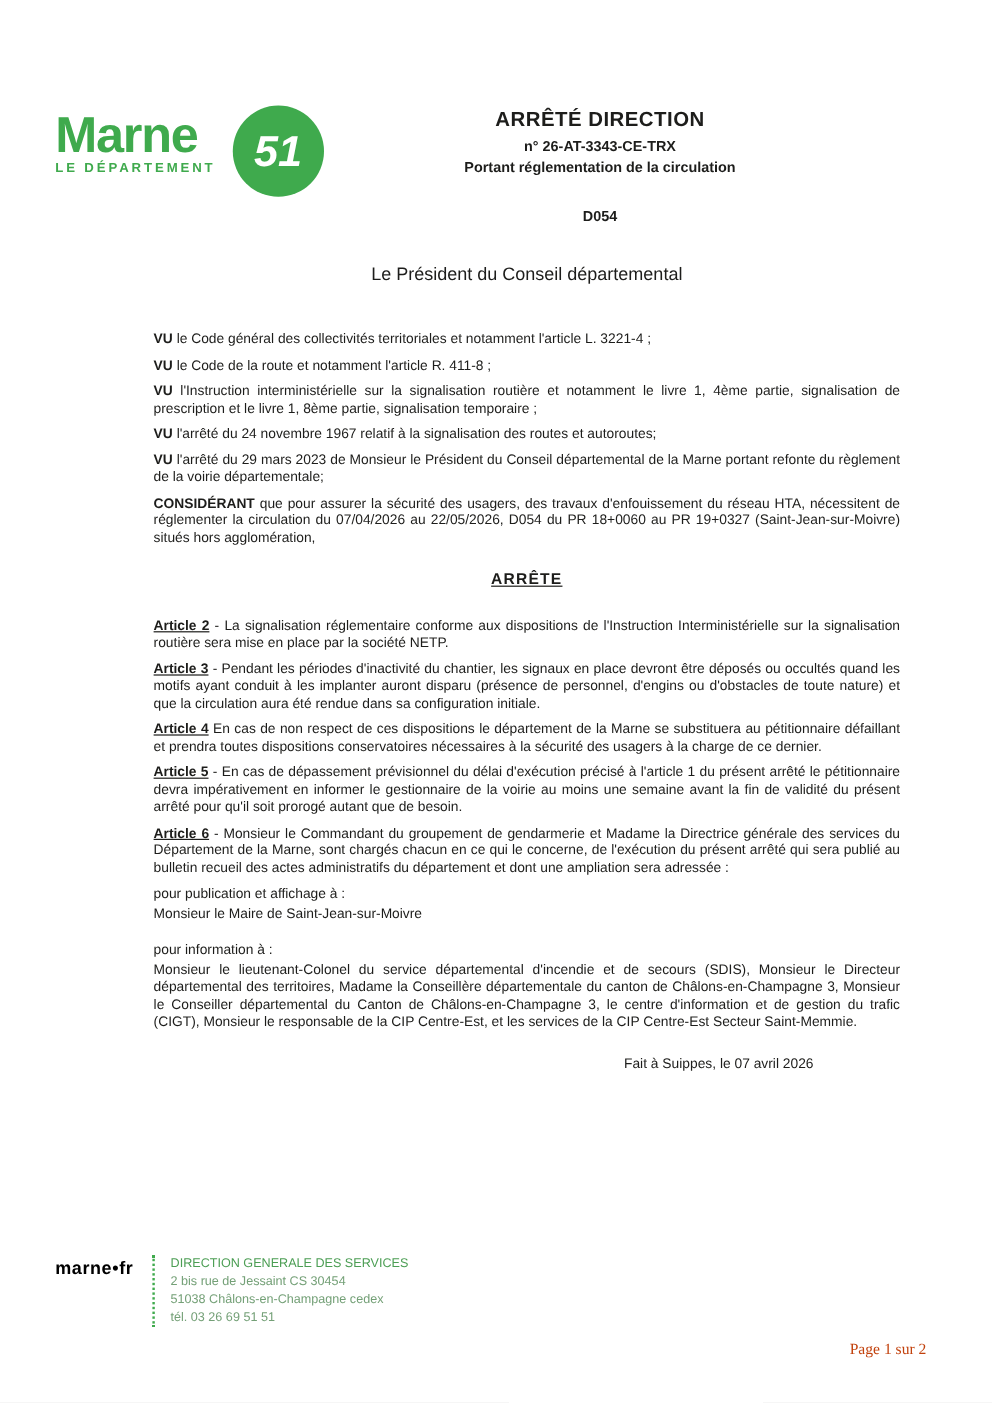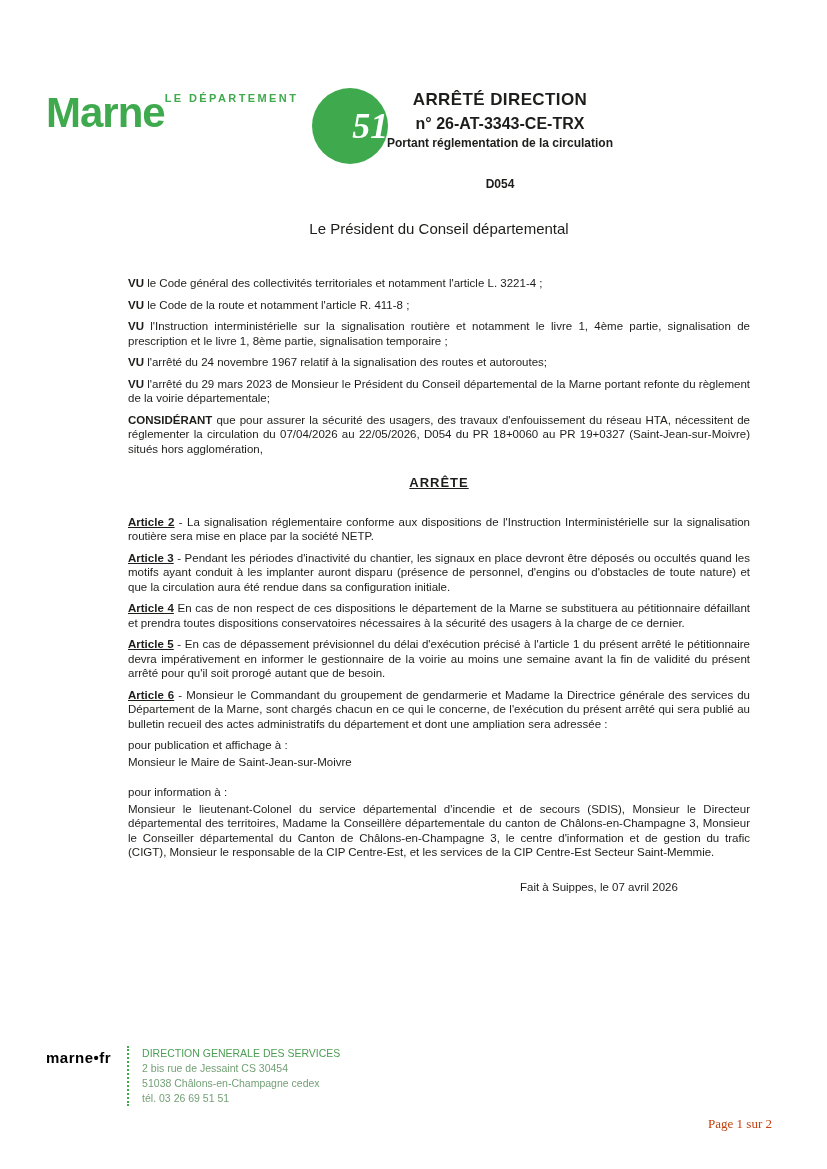--- a/index.html
+++ b/index.html
@@ -10,34 +10,34 @@
     height: 1169px;
     margin: 0 auto;
     background: #ffffff;
     font-family: "Liberation Sans", sans-serif;
     color: #1d1d1b;
     overflow: hidden;
   }
 
   
   .logo { position: absolute; left: 46px; top: 92px; display: flex; align-items: flex-start; }
-  .logo-text { display: flex; }
+  .logo-text { display: flex; flex-direction: column; }
   .logo-name { font-size: 42px; font-weight: bold; color: #3faa4d; line-height: 1; letter-spacing: -1px; }
   .logo-sub { font-size: 11px; font-weight: bold; color: #3faa4d; letter-spacing: 2.4px; margin-top: 0; }
   .logo-badge {
     width: 76px; height: 76px; border-radius: 50%;
     background: #3faa4d; color: #ffffff;
-    display: flex; align-items: center; justify-content: flex-end;
+    display: flex; align-items: center; justify-content: center;
     font-size: 36px; font-weight: bold; font-style: italic;
-    margin-left: 14px; margin-top: -4px; font-family: Liberation Serif, serif;
+    margin-left: 14px; margin-top: -4px;
   }
 
   .title-block { position: absolute; left: 300px; top: 90px; width: 400px; text-align: center; }
   .doc-title { font-size: 17px; font-weight: bold; letter-spacing: 0.4px; }
-  .doc-number { font-size: 16px; font-weight: bold; margin-top: 5px; }
+  .doc-number { font-size: 12px; font-weight: bold; margin-top: 5px; }
   .doc-subtitle { font-size: 12px; font-weight: bold; margin-top: 3px; }
   .doc-road { font-size: 12px; font-weight: bold; margin-top: 27px; }
 
   .president {
     position: absolute; left: 128px; top: 220px; width: 622px;
     text-align: center; font-size: 15px; font-weight: normal;
   }
 
   
   .doc-body {

